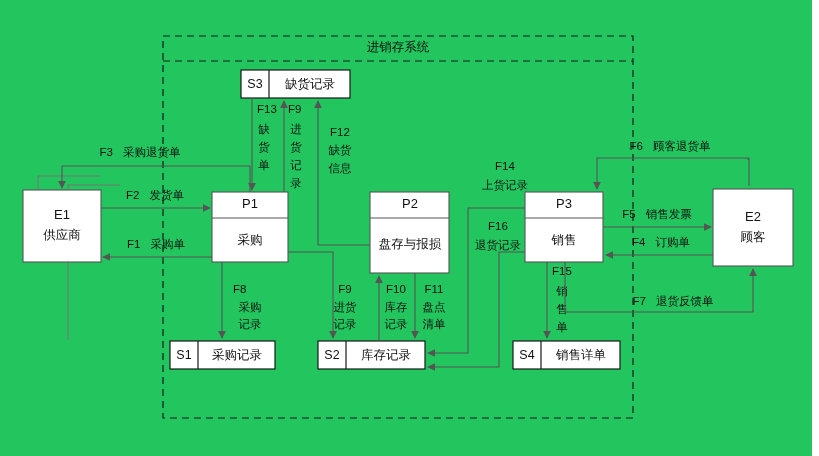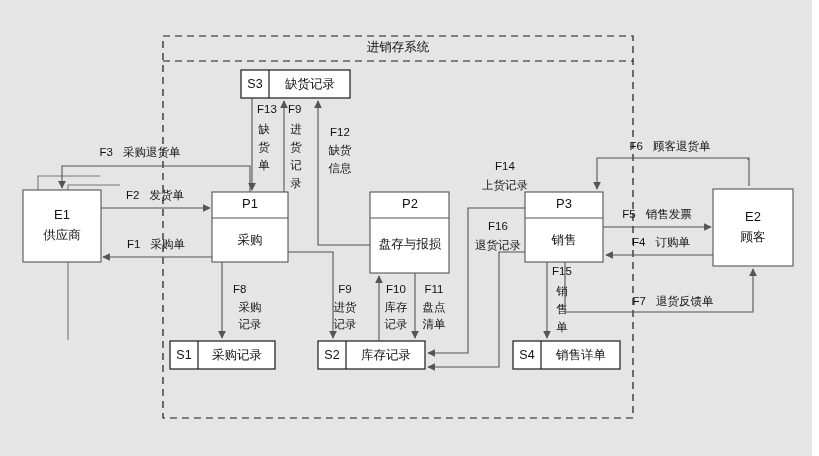--- a/index.html
+++ b/index.html
@@ -4,21 +4,21 @@
 <style>
   html, body {
     margin: 0;
     padding: 0;
     background: #ffffff;
   }
   #canvas {
     position: relative;
     width: 812px;
     height: 456px;
-    background: #e5e5e5;
+    background: #22c55e;
     font-family: "Liberation Sans", "DejaVu Sans", sans-serif;
     overflow: hidden;
   }
   svg#dfd {
     position: absolute;
     left: 0; top: 0;
     width: 819px;
     height: 456px;
   }
   .box-rect {

